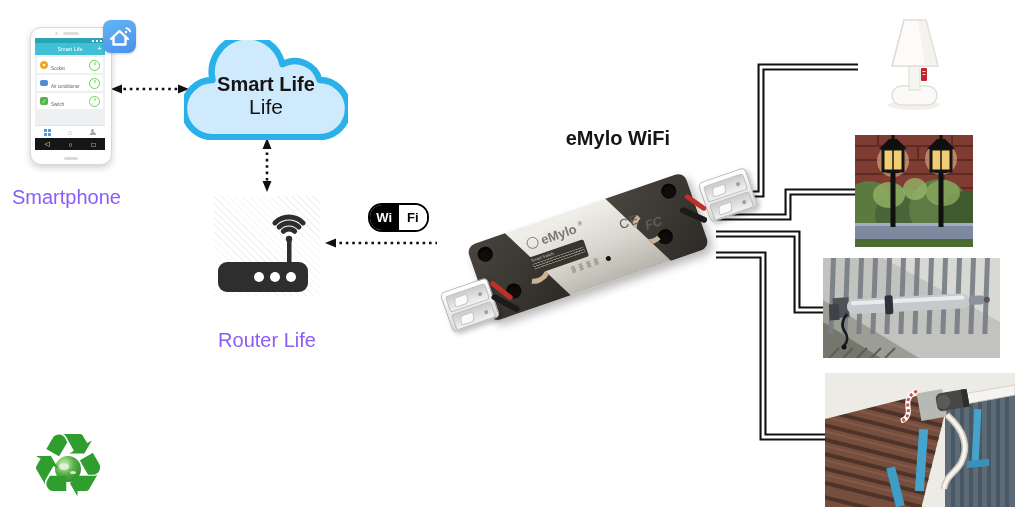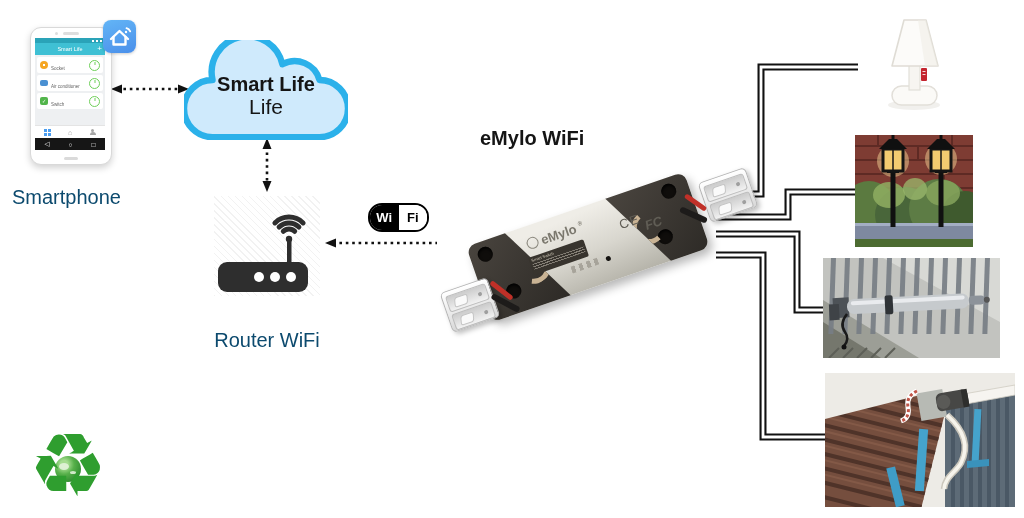--- a/index.html
+++ b/index.html
@@ -1,20 +1,20 @@
 <!DOCTYPE html>
 <html><head>
 <meta charset="utf-8">
 <style>
   html,body{margin:0;padding:0;background:#fff;}
   .canvas{position:relative;width:1024px;height:518px;background:#ffffff;overflow:hidden;
           font-family:"Liberation Sans",sans-serif;color:#151515;}
 
   
-  .diagram-label{position:absolute;font-size:20px;color:#0c4a6e;white-space:nowrap;}
+  .diagram-label{position:absolute;font-size:20px;color:#8b5cf6;white-space:nowrap;}
 
   
   .phone{position:absolute;left:30px;top:27px;width:80px;height:136px;background:#fff;
          border:1px solid #d9d9d9;border-radius:11px;box-shadow:0 3px 7px rgba(0,0,0,.18);}
   .p-speaker{position:absolute;top:4px;left:32px;width:16px;height:3px;background:#dedede;border-radius:2px;}
   .p-cam{position:absolute;top:4px;left:24px;width:3px;height:3px;background:#dedede;border-radius:50%;}
   .p-screen{position:absolute;left:4px;top:10px;width:70px;height:112px;background:#eef0f2;
             display:flex;flex-direction:column;overflow:hidden;}
   .a-status{height:5px;background:#2aa3b8;position:relative;}
   .sb-dots{position:absolute;right:3px;top:1.5px;width:2px;height:2px;background:#fff;
@@ -109,21 +109,21 @@
   .t-slot::before{content:"";position:absolute;left:6px;top:3px;width:12px;height:8px;border-radius:3px;
                   background:#fafafa;border:1px solid #c4c4c4;transform:skewX(-14deg);}
   .t-slot::after{content:"";position:absolute;right:5px;top:6px;width:4px;height:4px;border-radius:50%;background:#9f9f9f;}
   .term-l{left:5px;top:124px;}
   .term-r{left:263px;top:14px;}
   .wire{position:absolute;border-radius:3px;}
   .wl-red{left:48px;top:128px;width:27px;height:5px;background:#c03028;transform:rotate(38deg);}
   .wl-blk{left:50px;top:140px;width:31px;height:6px;background:#1d1b1a;transform:rotate(28deg);}
   .wr-red{left:243px;top:40px;width:25px;height:5px;background:#c03028;transform:rotate(35deg);}
   .wr-blk{left:239px;top:52px;width:29px;height:6px;background:#1d1b1a;transform:rotate(24deg);}
-  .device-title{position:absolute;left:480px;top:127px;width:190px;text-align:left;
+  .device-title{position:absolute;left:480px;top:127px;width:190px;text-align:right;
                 font-size:20px;font-weight:700;}
 
   
   .photo{position:absolute;overflow:hidden;}
   .lamp{left:884px;top:16px;width:64px;height:96px;}
   .garden{left:855px;top:135px;width:118px;height:112px;}
   .gate{left:823px;top:258px;width:177px;height:100px;}
   .shutter{left:825px;top:373px;width:190px;height:134px;}
 
   
@@ -252,21 +252,21 @@
         <path d="M69.3 35.3 A8 8 0 0 1 80.7 35.3"></path>
       </g>
       <circle cx="75" cy="43" r="3.2" fill="#2e2e2e"></circle>
       <rect x="73" y="44" width="4.5" height="26" fill="#2e2e2e"></rect>
       <rect x="4" y="66" width="90" height="30" rx="9" fill="#2e2e2e"></rect>
       <circle cx="45" cy="81" r="5" fill="#fff"></circle>
       <circle cx="61" cy="81" r="5" fill="#fff"></circle>
       <circle cx="77" cy="81" r="5" fill="#fff"></circle>
     </svg>
   </div>
-  <div class="diagram-label" style="left:192px;top:329px;width:150px;text-align:center;">Router WiFi</div>
+  <div class="diagram-label" style="left:192px;top:329px;width:150px;text-align:center;">Router Life</div>
 
   <div class="wifi-badge z2">
     <span class="wifi-l">Wi</span>
     <span class="wifi-r">Fi</span>
     <span class="wifi-reg">®</span>
   </div>
 
   <div class="device-title z2">eMylo WiFi</div>
   <div class="emylo z2">
     <div class="e-body">

